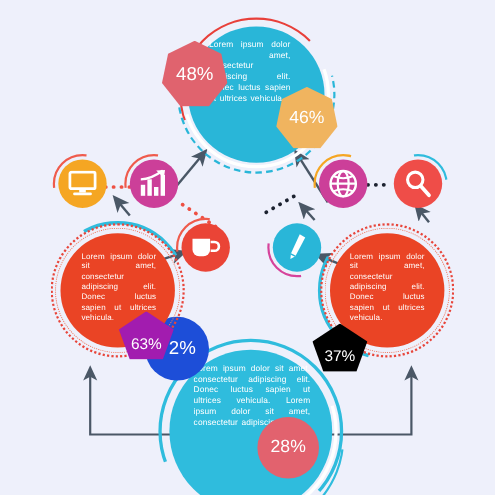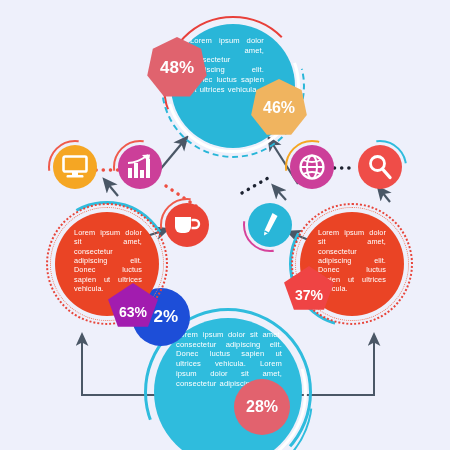--- a/index.html
+++ b/index.html
@@ -16,21 +16,21 @@
   .circle{border-radius:50%;}
   .ctext{
     color:#ffffff;
     text-align:justify;
     line-height:1.28;
     letter-spacing:.1px;
     word-spacing:1px;
   }
   .badge-label{
     color:#ffffff;
-    font-weight:bold;
+    font-weight:normal;
     display:flex;align-items:center;justify-content:center;
     width:100%;height:100%;
     text-shadow:0 0 1px rgba(0,0,0,.04);
   }
 
   .deco-ring{position:absolute;border-radius:50%;box-sizing:border-box;}
 
   
   #top-circle-body{
     left:171px;top:24px;width:124px;height:124px;
@@ -228,21 +228,21 @@
   <div class="poly5" style="left:107px;top:283px;width:52px;height:46px;background:#a21caf;">
     <span class="badge-label" style="font-size:14px;padding-top:6px;">63%</span>
   </div>
 
   <div id="right-ring-cyanarc" class="deco-ring"></div>
   <div id="right-ring-dot" class="deco-ring"></div>
   <div id="right-ring-dot2" class="deco-ring"></div>
   <div id="right-circle-body" class="circle"></div>
   <div id="right-text" class="ctext">Lorem ipsum dolor sit amet, consectetur adipiscing elit. Donec luctus sapien ut ultrices vehicula.</div>
 
-  <div class="poly5" style="left:283px;top:266px;width:52px;height:46px;background:#ef4444;">
+  <div class="poly5" style="left:283px;top:294px;width:52px;height:46px;background:#000000;">
     <span class="badge-label" style="font-size:14px;padding-top:6px;">37%</span>
   </div>
 
   <div style="left:48px;top:140px;width:54px;height:54px;">
     <div class="icon-arc red" style="left:0;top:0;"></div>
     <div class="icon-circle" style="position:absolute;left:5px;top:5px;background:#f5a623;">
       <svg width="26" height="24" viewBox="0 0 26 24">
         <rect x="1.5" y="1.5" width="23" height="15" rx="1.6" fill="none" stroke="#fff" stroke-width="2.6"></rect>
         <rect x="10" y="17" width="6" height="3" fill="#fff"></rect>
         <rect x="4.5" y="20" width="17" height="2.6" rx="1.2" fill="#fff"></rect>

